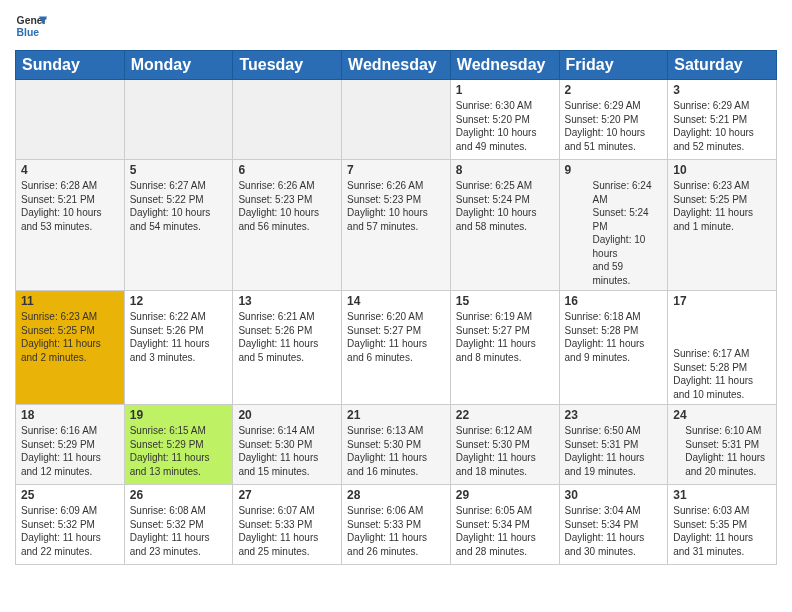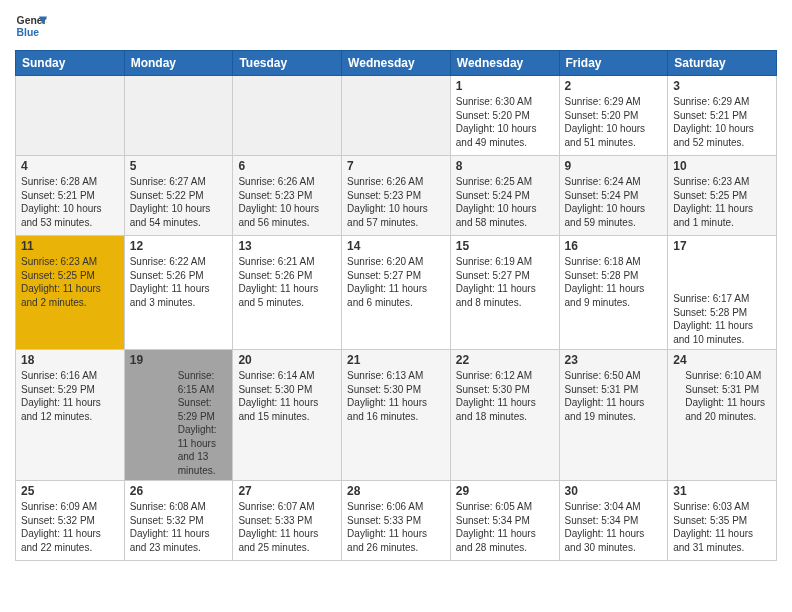--- a/index.html
+++ b/index.html
@@ -49,21 +49,21 @@
     .calendar-table {
       width: 100%;
       border-collapse: collapse;
       font-size: 10px;
     }
     .calendar-table th {
       background-color: #2a6db5;
       color: #fff;
       text-align: left;
       padding: 5px 6px;
-      font-size: 12px;
+      font-size: 16px;
       font-weight: bold;
       border: 1px solid #1a5a9a;
     }
     .calendar-table td {
       border: 1px solid #ccc;
       vertical-align: top;
       padding: 3px 5px;
       min-height: 75px;
       height: 80px;
       width: 14.28%;
@@ -183,21 +183,21 @@
         </td>
         <td style="background: rgb(245, 245, 245);">
           <span class="day-number">8</span>
           <div class="day-info" style="white-space: pre-line;">Sunrise: 6:25 AM
 Sunset: 5:24 PM
 Daylight: 10 hours
 and 58 minutes.</div>
         </td>
         <td style="background: rgb(245, 245, 245);">
           <span class="day-number">9</span>
-          <div class="day-info" style="white-space: pre-line;">Sunrise: 6:24 AM
+          <div class="day-info" style="white-space: pre-line; margin-left: 28px;">Sunrise: 6:24 AM
 Sunset: 5:24 PM
 Daylight: 10 hours
 and 59 minutes.</div>
         </td>
         <td style="background: rgb(245, 245, 245);">
           <span class="day-number">10</span>
           <div class="day-info" style="white-space: pre-line;">Sunrise: 6:23 AM
 Sunset: 5:25 PM
 Daylight: 11 hours
 and 1 minute.</div>
@@ -255,23 +255,23 @@
         </td>
       </tr>
       <tr>
         <td style="background: rgb(245, 245, 245);">
           <span class="day-number">18</span>
           <div class="day-info" style="white-space: pre-line;">Sunrise: 6:16 AM
 Sunset: 5:29 PM
 Daylight: 11 hours
 and 12 minutes.</div>
         </td>
-        <td style="background: #a3a3a3;">
+        <td style="background: #bef264;">
           <span class="day-number">19</span>
-          <div class="day-info" style="white-space: pre-line; margin-left: 48px;">Sunrise: 6:15 AM
+          <div class="day-info" style="white-space: pre-line;">Sunrise: 6:15 AM
 Sunset: 5:29 PM
 Daylight: 11 hours
 and 13 minutes.</div>
         </td>
         <td style="background: rgb(245, 245, 245);">
           <span class="day-number">20</span>
           <div class="day-info" style="white-space: pre-line;">Sunrise: 6:14 AM
 Sunset: 5:30 PM
 Daylight: 11 hours
 and 15 minutes.</div>

